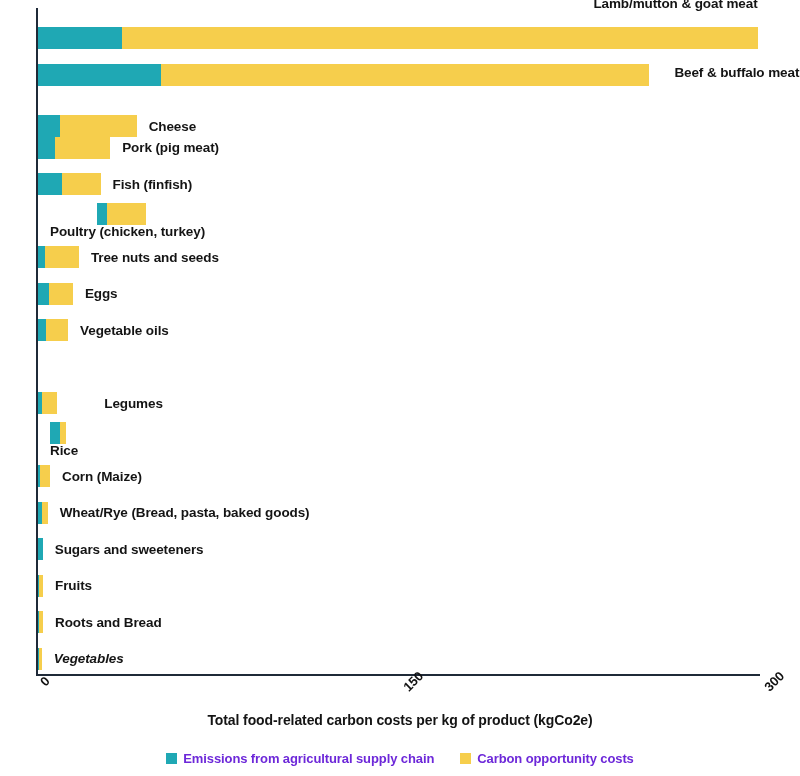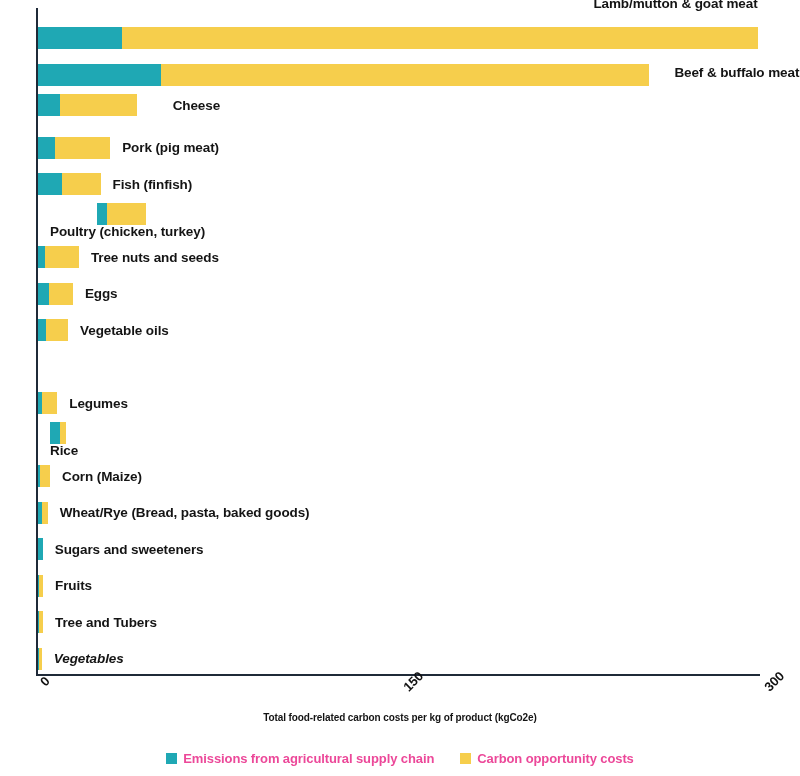--- a/index.html
+++ b/index.html
@@ -113,21 +113,21 @@
     transform-origin: 50% 0%;
     white-space: nowrap;
   }
 
   .x-axis-title {
     position: absolute;
     left: 0;
     top: 712px;
     width: 800px;
     text-align: center;
-    font-size: 10px;
+    font-size: 14px;
     font-weight: 700;
     color: #141414;
     letter-spacing: -0.1px;
   }
 
   
   .legend {
     position: absolute;
     left: 0;
     top: 751px;
@@ -143,21 +143,21 @@
     gap: 6px;
   }
   .legend-swatch {
     width: 11px;
     height: 11px;
     display: block;
   }
   .legend-text {
     font-size: 13px;
     font-weight: 600;
-    color: #ec4899;
+    color: #6d28d9;
     white-space: nowrap;
     letter-spacing: -0.1px;
   }
 </style>
 </head>
 <body>
 
 <div id="chart-root">
 
   <div class="plot-area">
@@ -175,21 +175,21 @@
         </div>
         <div class="bar-row" style="top: 48.5px;">
           <div style="position: relative; display: flex; align-items: center;">
             <div class="bar-track">
               <span class="seg seg-emissions" style="width: 122.74px; background: rgb(31, 168, 180);"></span>
               <span class="seg seg-opportunity" style="width: 488.553px; background: rgb(246, 206, 76);"></span>
             </div>
             <span class="bar-label" style="position: absolute; right: -150px; top: 2px;">Beef &amp; buffalo meat</span>
           </div>
         </div>
-        <div class="bar-row" style="top: 79px; gap: 24px;">
+        <div class="bar-row" style="top: 100px;">
           <div class="bar-track">
             <span class="seg seg-emissions" style="width: 21.66px; background: rgb(31, 168, 180);"></span>
             <span class="seg seg-opportunity" style="width: 77.0133px; background: rgb(246, 206, 76);"></span>
           </div>
           <span class="bar-label label-right">Cheese</span>
         </div>
         <div class="bar-row" style="top: 121.5px; text-align: right;">
           <div class="bar-track">
             <span class="seg seg-emissions" style="width: 16.8467px; background: rgb(31, 168, 180);"></span>
             <span class="seg seg-opportunity" style="width: 55.3533px; background: rgb(246, 206, 76);"></span>
@@ -224,21 +224,21 @@
           </div>
           <span class="bar-label label-right">Eggs</span>
         </div>
         <div class="bar-row" style="top: 304px;">
           <div class="bar-track">
             <span class="seg seg-emissions" style="width: 8.42333px; background: rgb(31, 168, 180);"></span>
             <span class="seg seg-opportunity" style="width: 21.66px; background: rgb(246, 206, 76);"></span>
           </div>
           <span class="bar-label label-right">Vegetable oils</span>
         </div>
-        <div class="bar-row" style="top: 377px;">
+        <div class="bar-row" style="top: 377px; gap: 35px;">
           <div class="bar-track">
             <span class="seg seg-emissions" style="width: 3.61px; background: rgb(31, 168, 180);"></span>
             <span class="seg seg-opportunity" style="width: 15.6433px; background: rgb(246, 206, 76);"></span>
           </div>
           <span class="bar-label label-right">Legumes</span>
         </div>
         <div class="bar-row" style="top: 413.5px; flex-direction: column;">
           <div class="bar-track">
             <span class="seg seg-emissions" style="width: 9.62667px; background: rgb(31, 168, 180);"></span>
             <span class="seg seg-opportunity" style="width: 6.01667px; background: rgb(246, 206, 76);"></span>
@@ -270,21 +270,21 @@
             <span class="seg seg-emissions" style="width: 1.444px; background: rgb(31, 168, 180);"></span>
             <span class="seg seg-opportunity" style="width: 3.61px; background: rgb(246, 206, 76);"></span>
           </div>
           <span class="bar-label label-right">Fruits</span>
         </div>
         <div class="bar-row" style="top: 596px;">
           <div class="bar-track">
             <span class="seg seg-emissions" style="width: 1.444px; background: rgb(31, 168, 180);"></span>
             <span class="seg seg-opportunity" style="width: 3.61px; background: rgb(246, 206, 76);"></span>
           </div>
-          <span class="bar-label label-right">Tree and Tubers</span>
+          <span class="bar-label label-right">Roots and Bread</span>
         </div>
         <div class="bar-row" style="top: 632.5px; font-style: italic;">
           <div class="bar-track">
             <span class="seg seg-emissions" style="width: 1.444px; background: rgb(31, 168, 180);"></span>
             <span class="seg seg-opportunity" style="width: 2.40667px; background: rgb(246, 206, 76);"></span>
           </div>
           <span class="bar-label label-right">Vegetables</span>
         </div>
       </div>
   </div>

